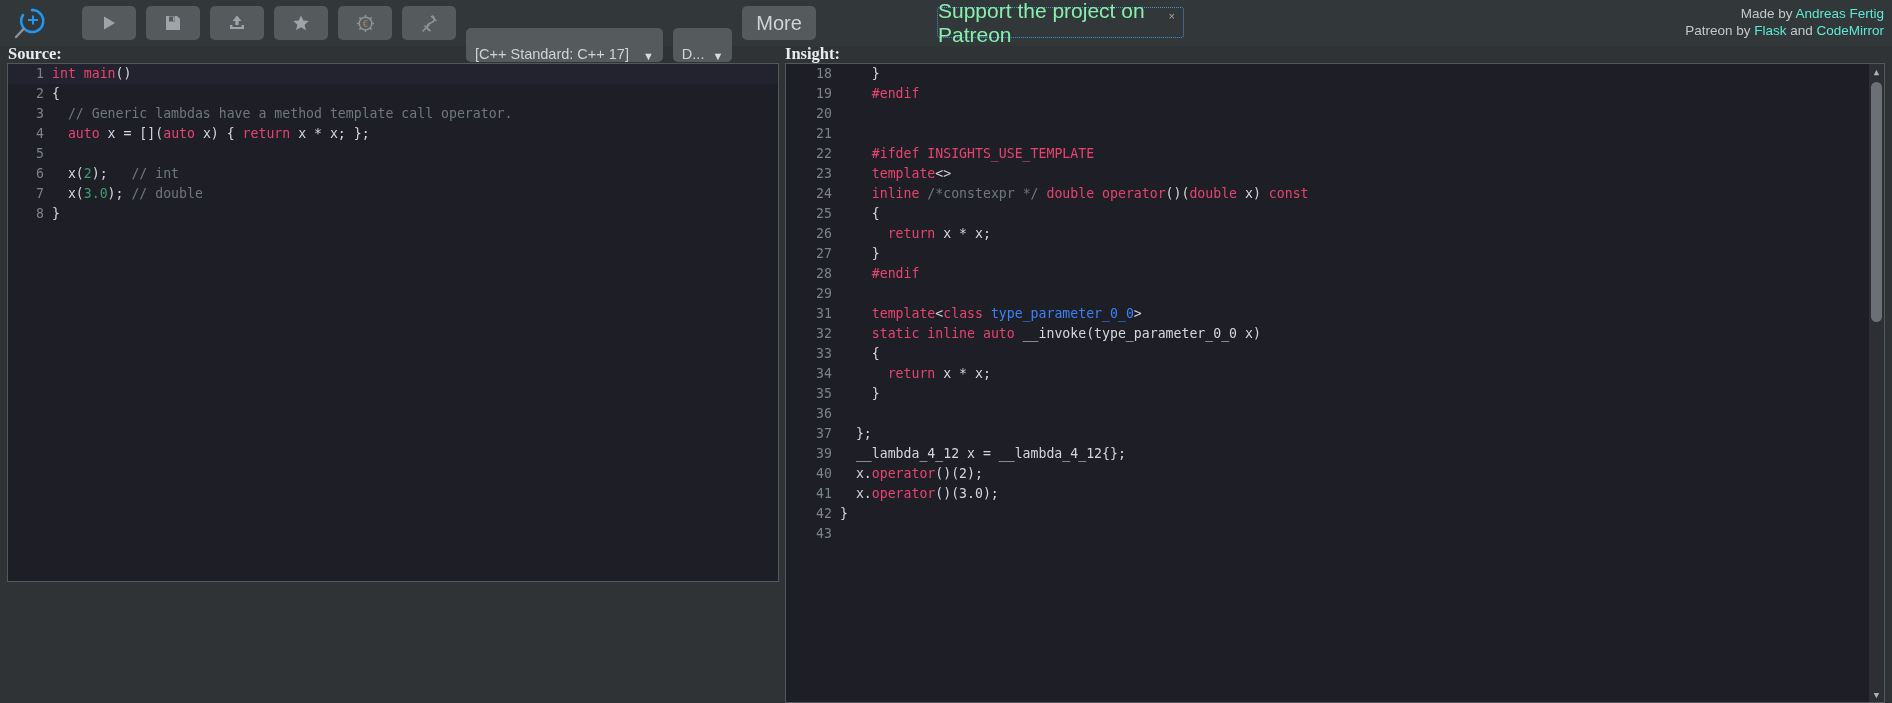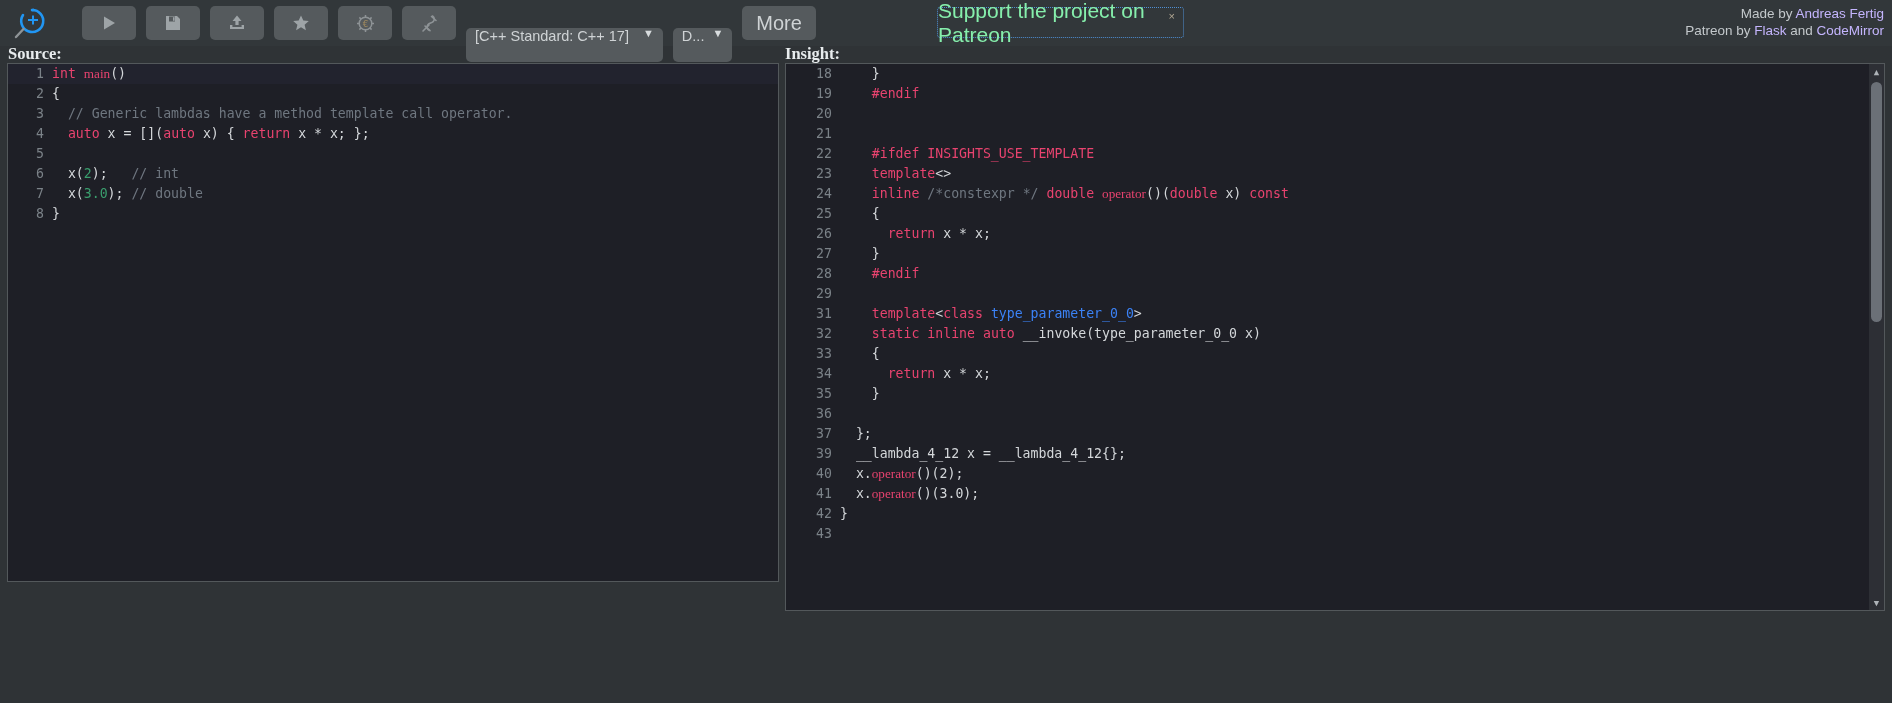--- a/index.html
+++ b/index.html
@@ -46,21 +46,21 @@
   .tbtn.first { margin-left: 22px; }
   .tbtn svg { display: block; }
 
   .selbox {
     height: 34px;
     margin-left: 10px;
     background: #555a5d;
     border: none;
     border-radius: 5px;
     display: flex;
-    align-items: flex-start;
+    align-items: flex-end;
     color: #cfd3d5;
     font-size: 14.5px;
     padding: 0 9px 0 9px;
     cursor: pointer;
     white-space: nowrap;
     flex: 0 0 auto;
     margin-top: 44px;
   }
   .selbox .caret {
     margin-left: 14px;
@@ -102,21 +102,21 @@
   }
 
   #credits {
     position: absolute;
     right: 8px; top: 5px;
     text-align: right;
     font-size: 13.5px;
     color: #c3c8cb;
     line-height: 17px;
   }
-  #credits a { color: #c4b5fd; text-decoration: none; }
+  #credits a { color: #5eead4; text-decoration: none; }
 
   
   .panel-title {
     position: absolute;
     font-family: "Liberation Serif", serif;
     font-weight: bold;
     font-size: 16.5px;
     color: #e8ecee;
   }
   #src-title { left: 8px; top: 44px; }
@@ -126,21 +126,21 @@
   .editor {
     position: absolute;
     background: #1e1f26;
     border: 1px solid #53585b;
     overflow: hidden;
     font-family: "DejaVu Sans Mono", monospace;
     font-size: 13.2px;
     line-height: 20px;
   }
   #src-editor { left: 7px; top: 63px; width: 772px; height: 519px; }
-  #ins-editor { left: 785px; top: 63px; width: 1100px; height: 548px; }
+  #ins-editor { left: 785px; top: 63px; width: 1100px; height: 640px; }
 
   .cm-lines { position: relative; }
 
   .cm-line {
     position: relative;
     height: 20px;
     white-space: pre;
     padding-left: 0;
   }
   .cm-line.active { background: #22232e; }
@@ -155,21 +155,21 @@
   }
   #ins-editor .gutter-num { width: 54px; }
 
   .code { color: #d4d7da; }
 
   
   .kw   { color: #e8436f; margin-top: 48px; }      
   .pp   { color: #e8436f; }      
   .cm   { color: #6f7780; }      
   .num  { color: #3a9f6e; }      
-  .fn   { color: #e8436f; font-family: Liberation Serif, serif; }      
+  .fn   { color: #e8436f; }      
   .tp   { color: #3b82f6; }      
   .pun  { color: #d4d7da; }
 
   
   #ins-scroll-track {
     position: absolute;
     right: 0; top: 0;
     width: 15px; height: 100%;
     background: #2d2f35;
   }

